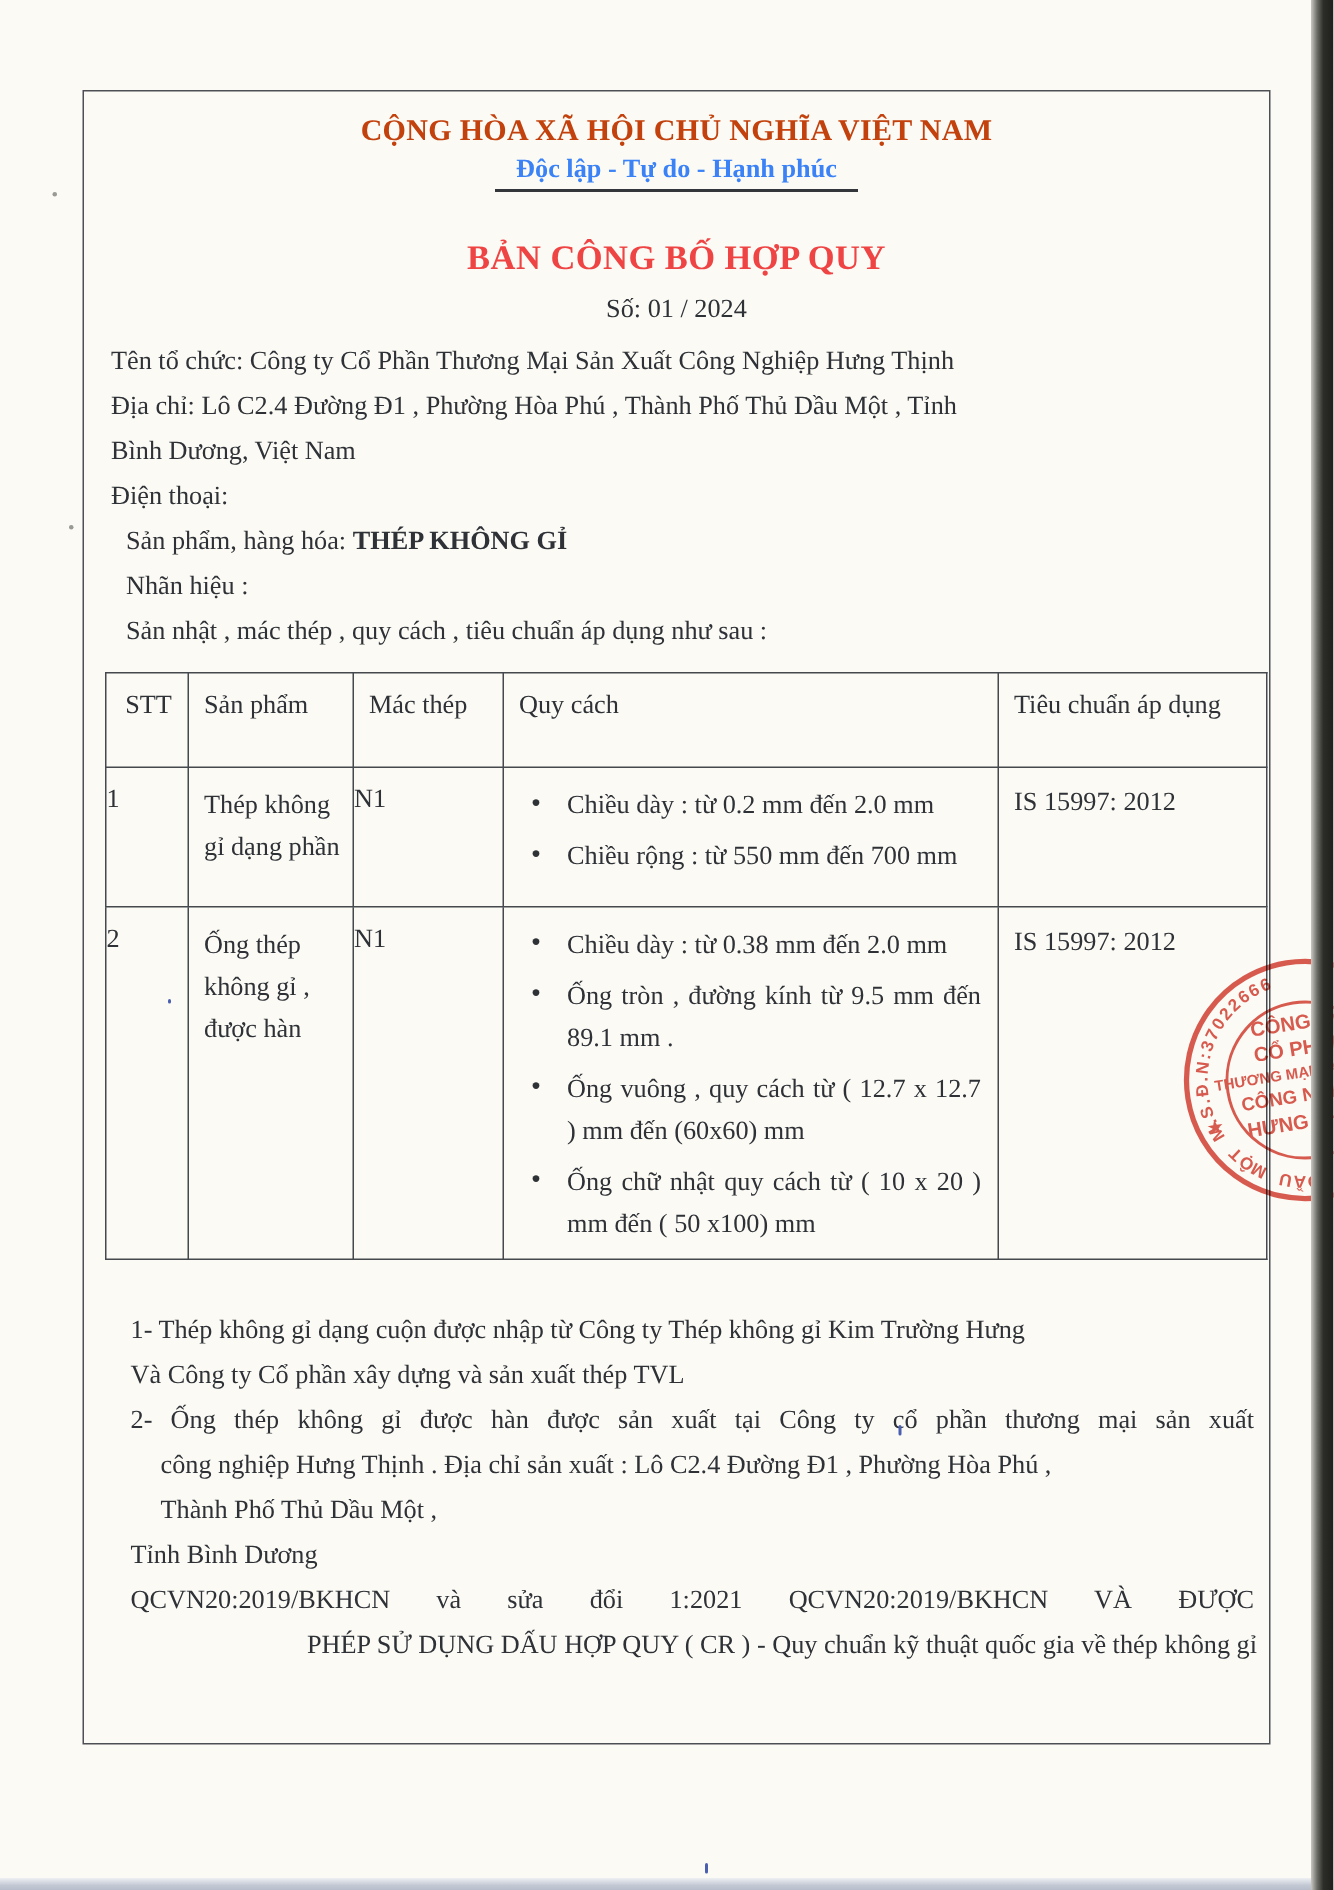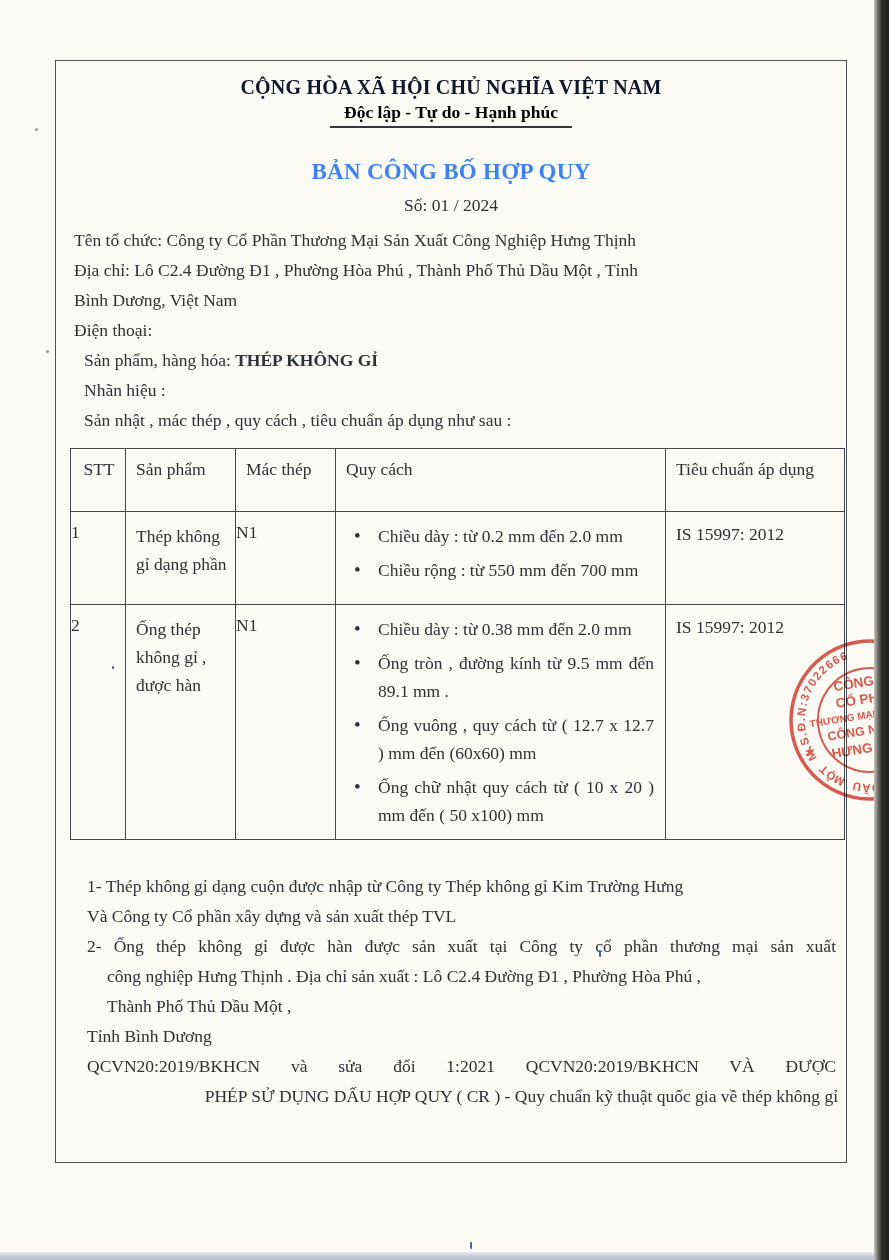--- a/index.html
+++ b/index.html
@@ -30,27 +30,27 @@
   .page-frame {
     position:absolute; left:55px; top:60px; width:792px; height:1103px;
     border:1.6px solid #4c4f53;
     padding:13px 8px 0 8px;
     background:transparent;
   }
 
   
   .hdr-national {
     text-align:center; font-weight:bold; font-size:20px; line-height:26px;
-    color:#0f172a; letter-spacing:.2px;
-  }
-  .hdr-motto { text-align:center; font-weight:bold; font-size:17.5px; line-height:24px; color:#000000; }
+    color:#c2410c; letter-spacing:.2px;
+  }
+  .hdr-motto { text-align:center; font-weight:bold; font-size:17.5px; line-height:24px; color:#3b82f6; }
   .hdr-motto span { display:inline-block; padding:0 14px 2px 14px; border-bottom:2px solid #33363b; }
   .doc-title {
     text-align:center; font-weight:bold; font-size:23px; line-height:28px;
-    margin-top:30px; color:#3b82f6; letter-spacing:.3px;
+    margin-top:30px; color:#ef4444; letter-spacing:.3px;
   }
   .doc-number { text-align:center; font-size:17.5px; line-height:24px; margin-top:7px; }
 
   
   .info { margin-top:8px; font-size:17.5px; }
   .info .line { line-height:30px; padding-left:10px; white-space:nowrap; }
   .info .line.ind { padding-left:20px; }
   .bold { font-weight:bold; }
 
   

